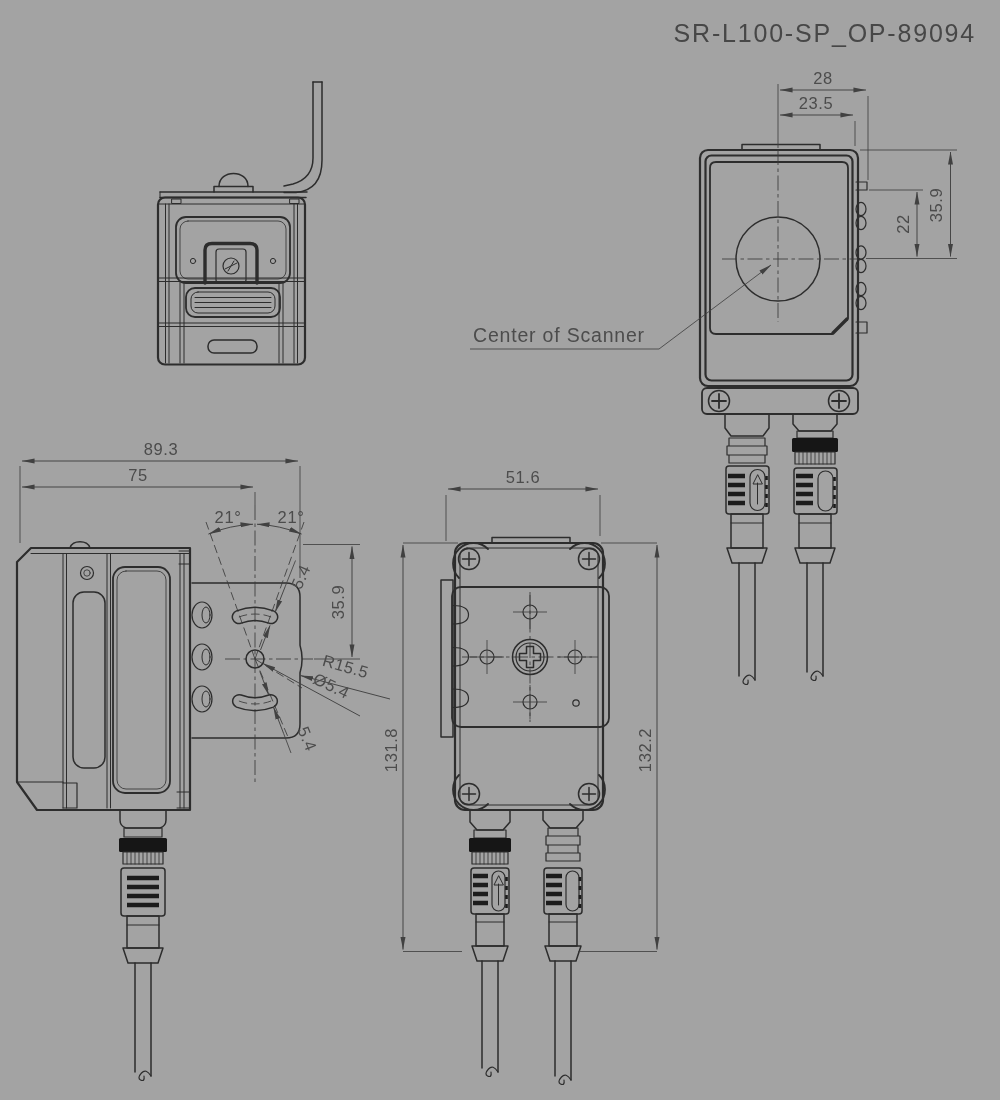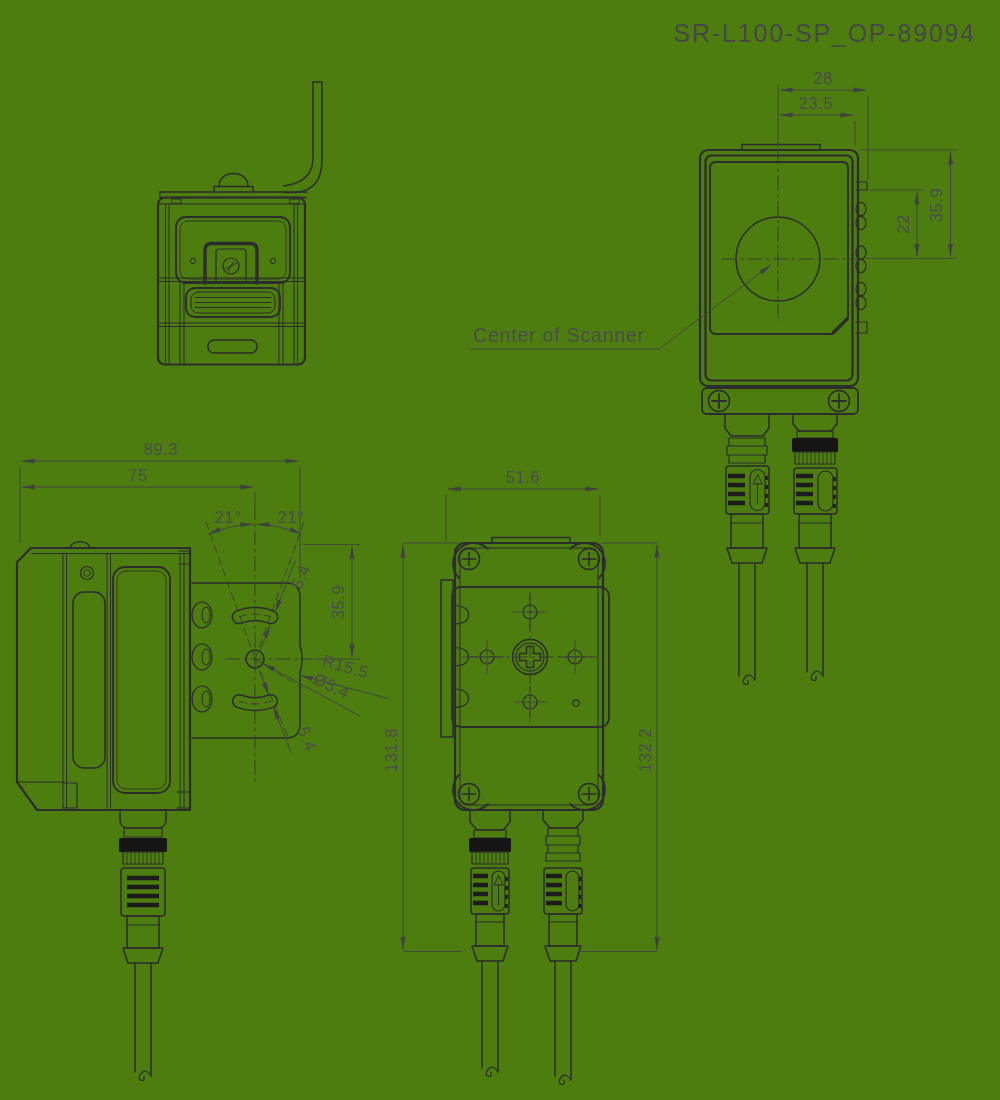--- a/index.html
+++ b/index.html
@@ -1,16 +1,16 @@
 <!DOCTYPE html>
 <html><head>
 <meta charset="utf-8">
 <style>
   html,body{margin:0;padding:0;background:#ffffff;}
-  .canvas{position:relative;width:1000px;height:1100px;background:#4d7c0f;overflow:hidden;
+  .canvas{position:relative;width:1000px;height:1100px;background:#a3a3a3;overflow:hidden;
           font-family:"Liberation Sans",sans-serif;}
   svg{position:absolute;left:0;top:0;}
   
   .o{fill:none;stroke:#2d2d2d;stroke-linecap:round;stroke-linejoin:round;}
   .w22{stroke-width:2.2;} .w18{stroke-width:1.8;} .w15{stroke-width:1.5;}
   .w12{stroke-width:1.2;} .w1{stroke-width:1;} .w08{stroke-width:.8;}
   .thk{stroke-width:3.4;}
   .blk{fill:#161616;stroke:none;}
   .ribs{fill:none;stroke:#1c1c1c;stroke-width:4.4;}
   .dots{fill:none;stroke:#1c1c1c;stroke-width:2.6;}

